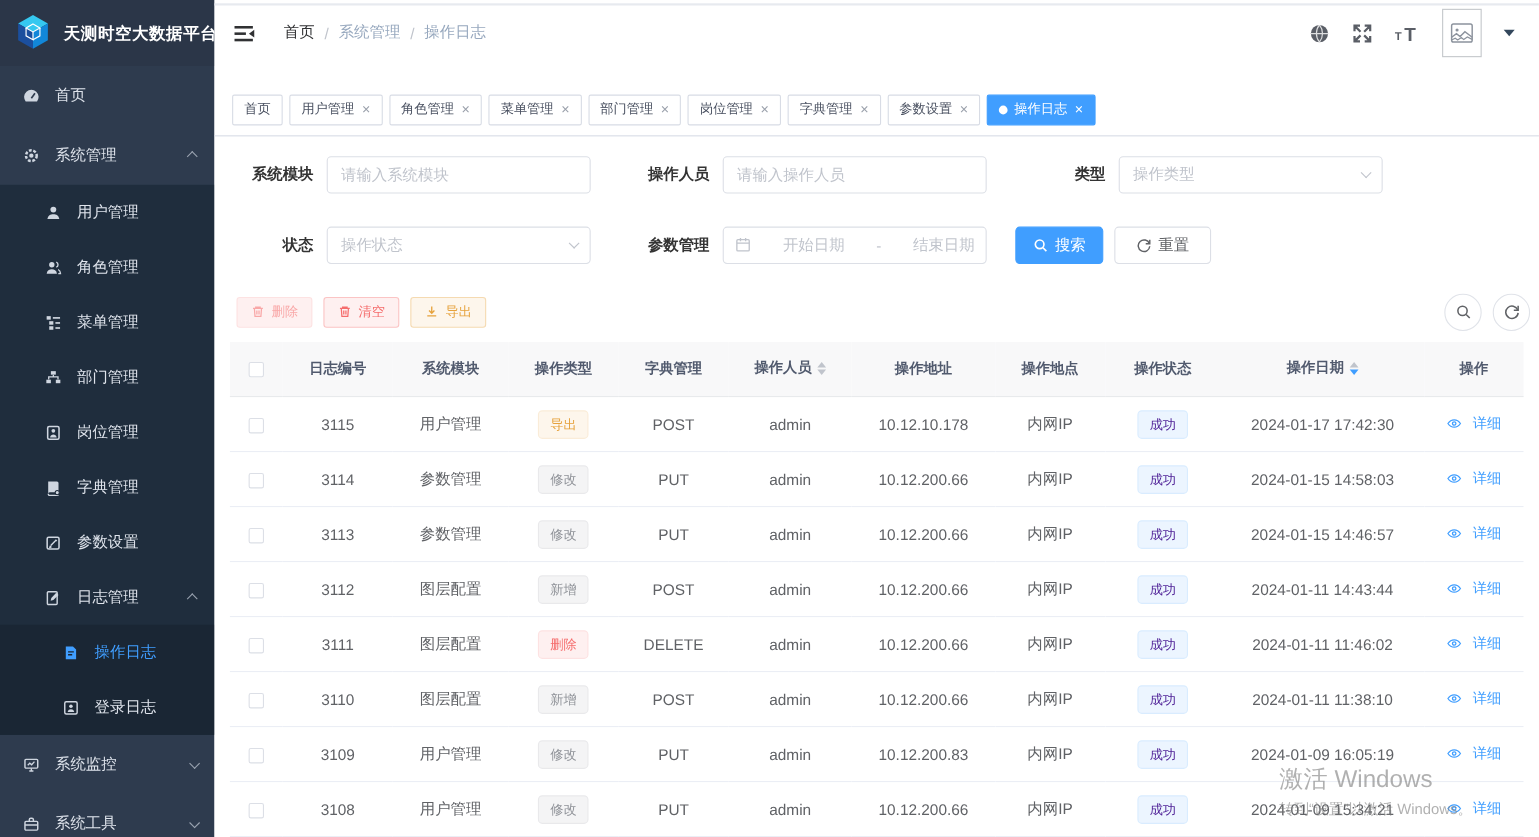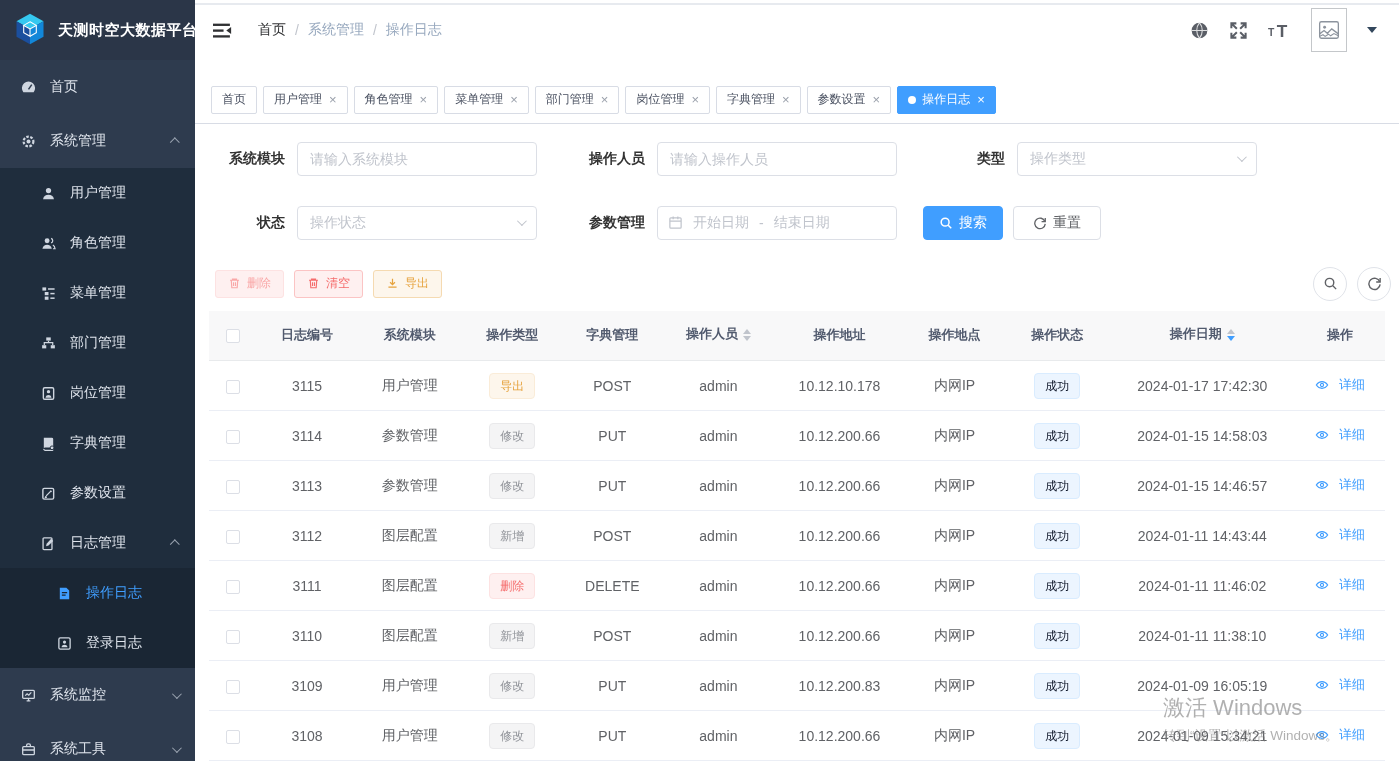--- a/index.html
+++ b/index.html
@@ -52,21 +52,21 @@
   
   .filters { padding:18px 20px 0 20px; }
   .filter-row { display:flex; align-items:center; margin-bottom:30px; }
   .filter-item { display:flex; align-items:center; margin-right:38px; }
   .f-label { width:70px; text-align:right; margin-right:12px; font-weight:700; color:#333; font-size:14px; flex:none; }
   .inp { width:240px; height:34px; border:1px solid #dcdfe6; border-radius:4px; padding:0 12px; font-size:14px; color:#606266; outline:none; font-family:inherit; }
   .inp::placeholder { color:#c0c4cc; }
   .sel { width:240px; height:34px; border:1px solid #dcdfe6; border-radius:4px; padding:0 12px; display:flex; align-items:center; justify-content:space-between; cursor:pointer; background:#fff; }
   .sel .ph { color:#c0c4cc; font-size:14px; }
   .sel .chev { border-color:#c0c4cc; margin-left:8px; }
-  .date-range { width:240px; height:34px; border:1px solid #dcdfe6; border-radius:4px; padding:0 10px; display:flex; align-items:center; gap:10px; color:#c0c4cc; cursor:pointer; background:#fff; }
+  .date-range { width:240px; height:34px; border:1px solid #dcdfe6; border-radius:4px; padding:0 10px; display:flex; align-items:center; gap:10px; color:#c0c4cc; cursor:pointer; background:#fff;justify-content:space-between; }
   .date-range .ph { font-size:14px; }
   .btn { display:inline-flex; align-items:center; gap:6px; border:1px solid #dcdfe6; background:#fff; border-radius:4px; cursor:pointer; font-family:inherit; white-space:nowrap; }
   .btn-primary { background:#409eff; border-color:#409eff; color:#fff; height:34px; padding:0 15px; font-size:14px; margin-left:26px; }
   .btn-default { color:#606266; height:34px; padding:0 19px; font-size:14px; margin-left:10px; }
 
   
   .toolbar { padding:0 20px; display:flex; align-items:center; height:28px; margin-bottom:13px; }
   .btn.sm { height:28px; padding:0 12px; font-size:12px; border-radius:3px; margin-right:10px; }
   .btn-danger { background:#fef0f0; border-color:#fbc4c4; color:#f56c6c; }
   .btn-danger.disabled { color:#f9a7a7; border-color:#fde2e2; cursor:not-allowed; }
@@ -82,21 +82,21 @@
   .cb { width:14px; height:14px; border:1px solid #dcdfe6; border-radius:2px; display:inline-block; background:#fff; cursor:pointer; vertical-align:middle; }
   .sort { display:inline-flex; flex-direction:column; margin-left:5px; vertical-align:middle; }
   .sort i { width:0; height:0; border:4px solid transparent; display:block; }
   .sort .s-up { border-bottom:5px solid #c0c4cc; margin-bottom:2px; }
   .sort .s-down { border-top:5px solid #c0c4cc; }
   .sort.desc .s-down { border-top-color:#409eff; }
   .tag { display:inline-block; height:26px; line-height:24px; padding:0 10px; font-size:12px; border-radius:4px; border:1px solid transparent; }
   .tag-warning { background:#fdf6ec; border-color:#faecd8; color:#e6a23c; }
   .tag-info { background:#f4f4f5; border-color:#e9e9eb; color:#909399; }
   .tag-danger { background:#fef0f0; border-color:#fde2e2; color:#f56c6c; }
-  .tag-primary { background:#ecf5ff; border-color:#d9ecff; color:#0f172a; }
+  .tag-primary { background:#ecf5ff; border-color:#d9ecff; color:#4c1d95; }
   .detail { color:#409eff; display:inline-flex; align-items:center; gap:10px; font-size:13px; cursor:pointer; text-decoration:none; }
 
   
   .watermark { position:absolute; left:1163px; top:693px; color:#7d7d7d; opacity:.6; pointer-events:none; z-index:40; }
   .watermark .l1 { font-size:22px; }
   .watermark .l2 { font-size:13.5px; margin-top:4px; }
 </style>
 </head>
 <body>
 

